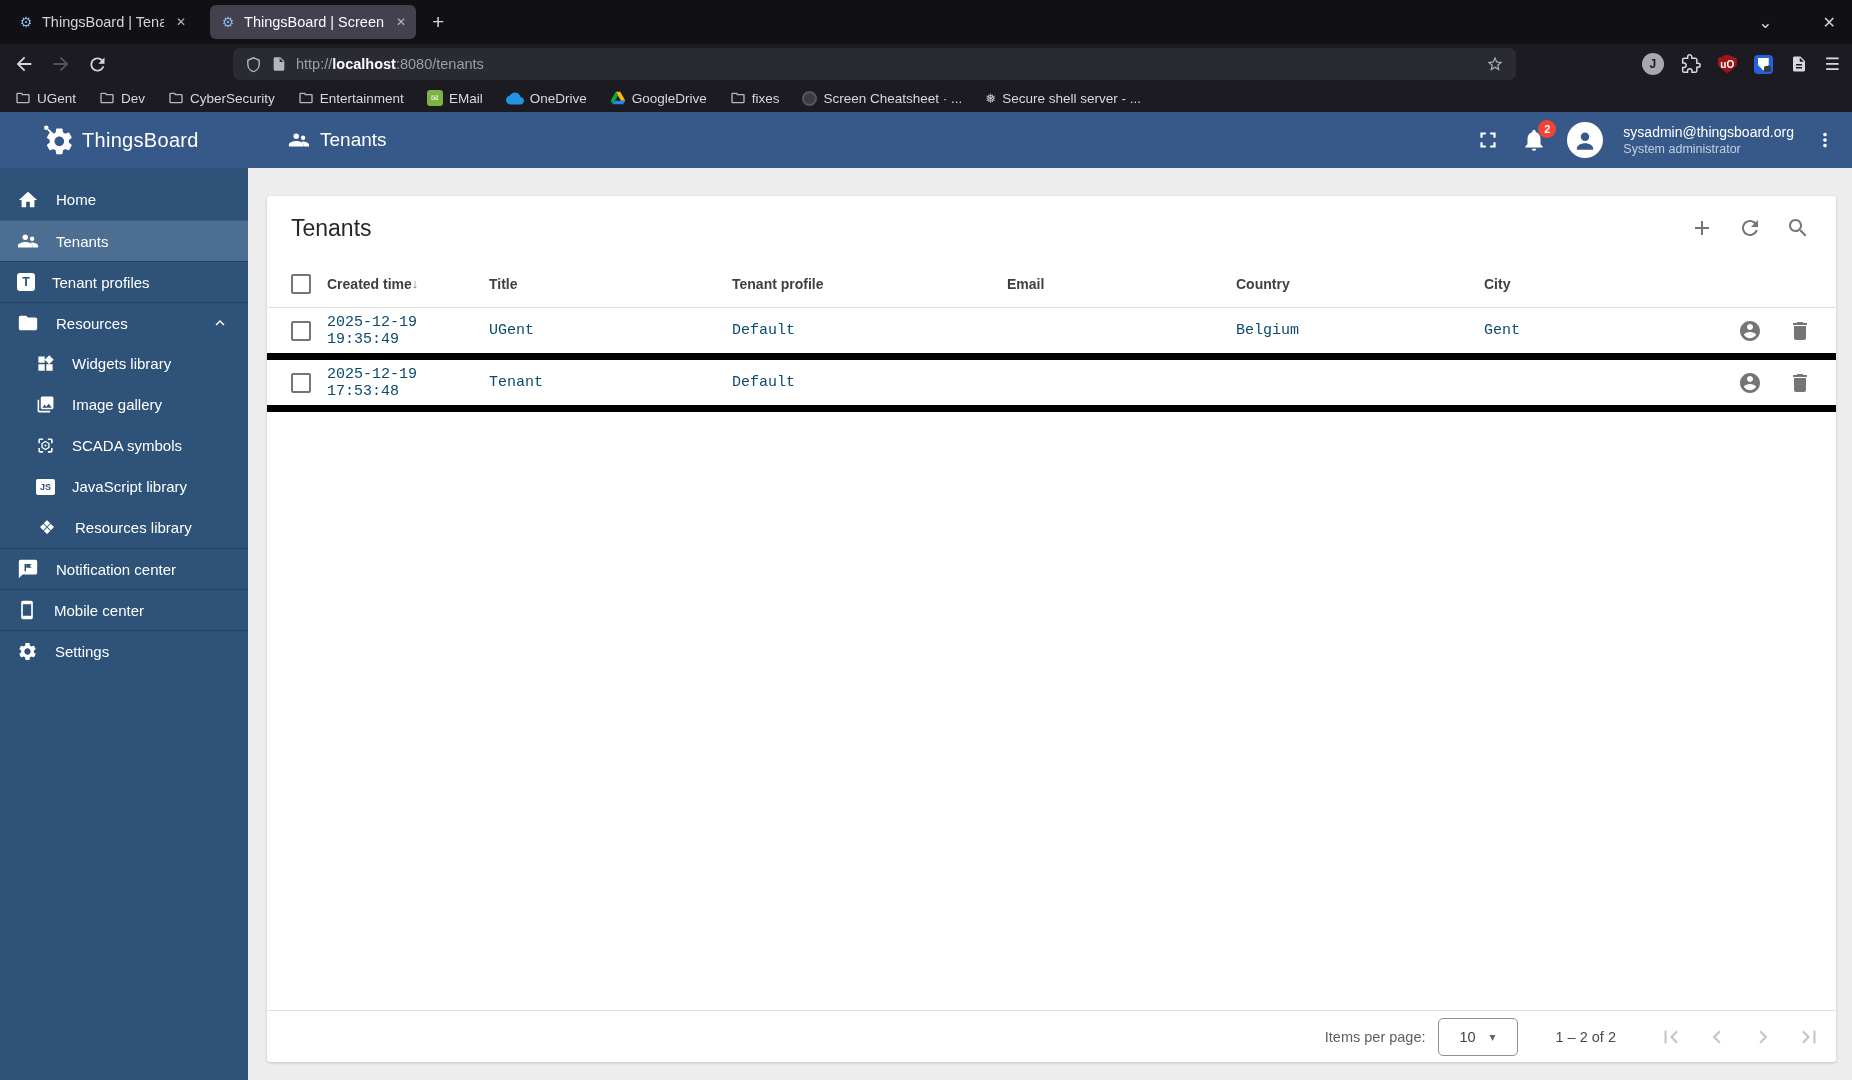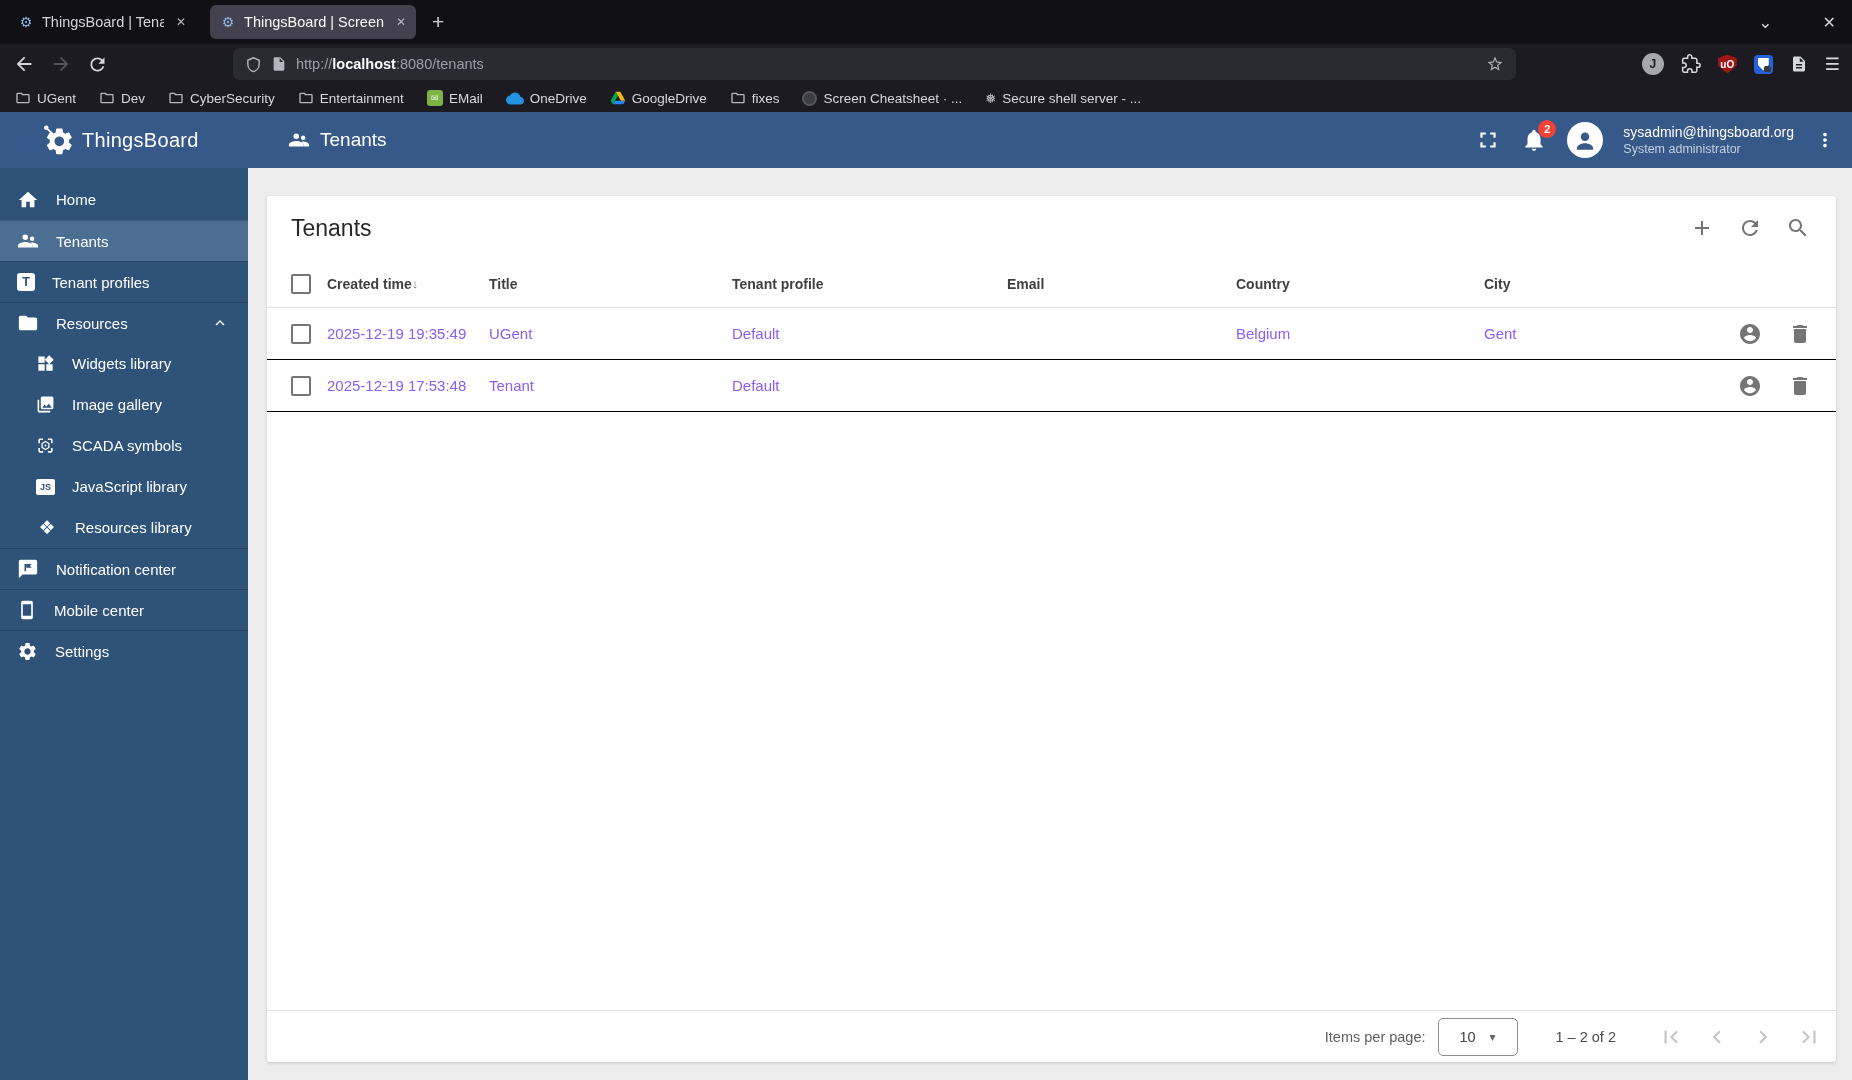--- a/index.html
+++ b/index.html
@@ -109,22 +109,22 @@
   .card-title { font-size:23px; color:#282828; }
   .card-tools { margin-left:auto; display:flex; align-items:center; gap:24px; }
   .tool-btn { display:flex; }
   .grid-row { display:grid;
     grid-template-columns:36px 162px 243px 275px 229px 248px 236px 1fr;
     align-items:center; padding:0 24px; }
   .thead { height:48px; border-bottom:1px solid #e0e0e0; font-size:14px;
     font-weight:700; color:#3f3f3f; }
   .th-sort { display:flex; align-items:center; }
   .sort-arrow { color:#757575; font-size:13px; font-weight:400; }
-  .trow { height:52px; border-bottom:1px solid #000000; font-size:15px;
-    color:#8b5cf6; }
+  .trow { height:52px; border-bottom:7px solid #000000; font-size:15px;
+    color:#0c4a6e;font-family:Liberation Mono, monospace; }
   .cb { width:20px; height:20px; border:2px solid #757575; border-radius:2px; }
   .row-actions { display:flex; justify-content:flex-end; align-items:center;
     gap:26px; }
   .icon-btn { display:flex; }
   .card-foot { position:absolute; left:0; bottom:0; width:100%; height:52px;
     border-top:1px solid #e0e0e0; display:flex; align-items:center;
     justify-content:flex-end; color:#5e5e5e; font-size:14.5px;
     padding-right:14px; }
   .ipp-select { width:80px; height:38px; border:1px solid #8f8f8f;
     border-radius:5px; display:flex; align-items:center; justify-content:center;

